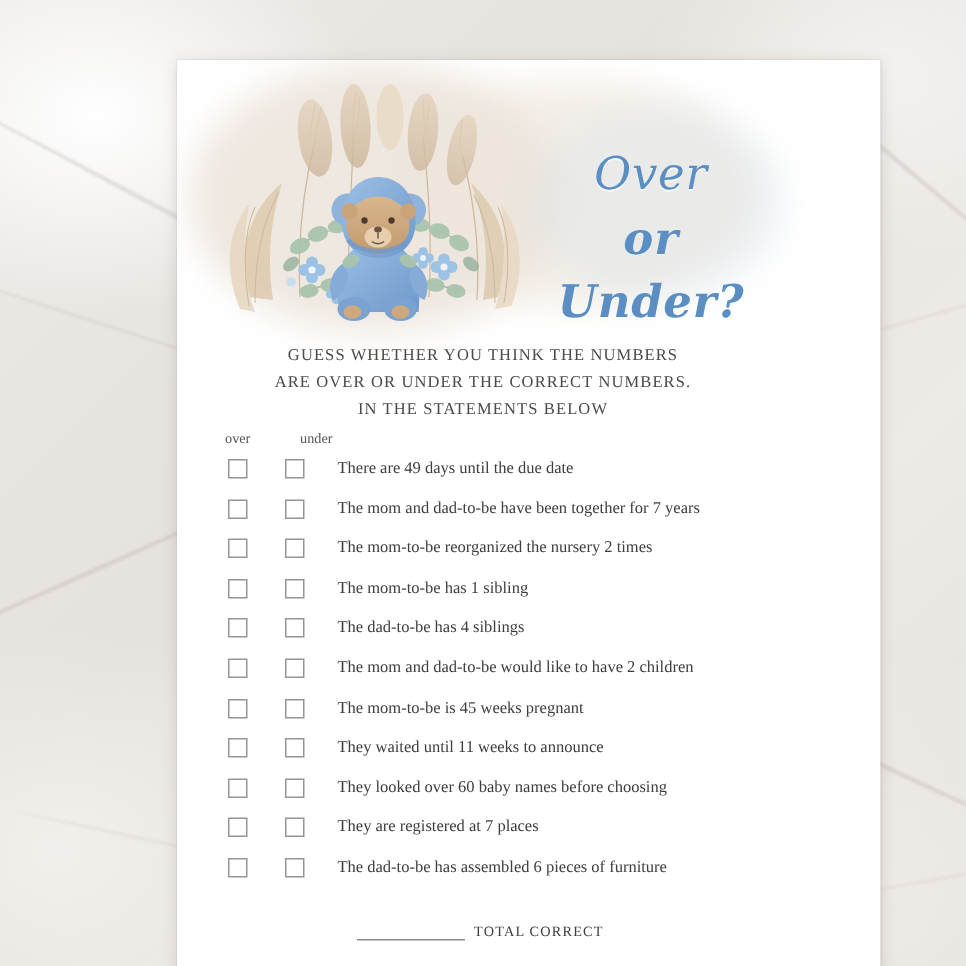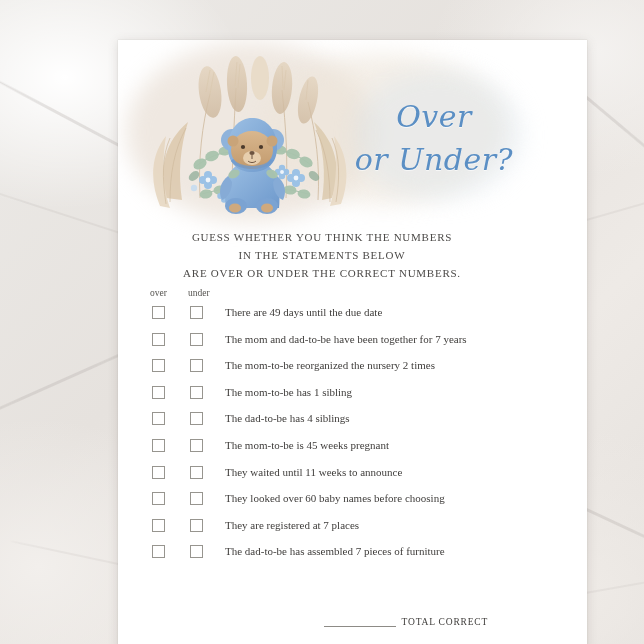--- a/index.html
+++ b/index.html
@@ -74,21 +74,21 @@
     width: 160px;
     text-align: center;
     color: #5b8fc4;
     font-family: "DejaVu Serif", serif;
     font-style: italic;
     font-size: 30px;
     line-height: 1.42;
     letter-spacing: 0.5px;
     text-shadow: 0 1px 0 rgba(255,255,255,0.6);
   }
-  #title .l2 { display: block; }
+  #title .l2 { display: block; font-weight: bold; }
 
   
   #instructions {
     position: absolute;
     left: 40px;
     top: 188px;
     width: 328px;
     text-align: center;
     color: #4c4a48;
     font-family: "Liberation Serif", serif;
@@ -103,21 +103,21 @@
   #col-heads {
     position: absolute;
     left: 32px;
     top: 248px;
     width: 120px;
     color: #55534f;
     font-size: 9.5px;
     font-family: "Liberation Serif", serif;
   }
   #col-heads .over  { position: absolute; left: 0px;  top: 0; }
-  #col-heads .under { position: absolute; left: 38px; top: 0; }
+  #col-heads .under { position: absolute; left: 50px; top: 0; }
 
   
   #rows {
     position: absolute;
     left: 32px;
     top: 266px;
     width: 350px;
   }
   .row {
     position: relative;
@@ -149,21 +149,20 @@
     left: 120px;
     top: 576px;
     width: 250px;
     display: flex;
     align-items: flex-end;
     gap: 6px;
     color: #3f3d3b;
     font-family: "Liberation Serif", serif;
     font-size: 9.5px;
     letter-spacing: 0.8px;
-    justify-content: flex-end;
   }
   #total .line {
     width: 72px;
     border-bottom: 1px solid #8d8b86;
     height: 10px;
   }
 </style>
 </head>
 <body>
 
@@ -336,22 +335,22 @@
     </g>
   </svg>
 
   <div id="title">
     <span>Over</span>
     <span class="l2">or Under?</span>
   </div>
 
   <div id="instructions">
     <div>GUESS WHETHER YOU THINK THE NUMBERS</div>
+    <div>ARE OVER OR UNDER THE CORRECT NUMBERS.</div>
     <div>IN THE STATEMENTS BELOW</div>
-    <div>ARE OVER OR UNDER THE CORRECT NUMBERS.</div>
   </div>
 
   <div id="col-heads">
     <span class="over">over</span>
     <span class="under">under</span>
   </div>
 
   <div id="rows">
 
     <div class="row">
@@ -377,20 +376,25 @@
       <span class="chk under"></span>
       <span class="stmt">The mom-to-be has 1 sibling</span>
     </div>
 
     <div class="row">
       <span class="chk over"></span>
       <span class="chk under"></span>
       <span class="stmt">The dad-to-be has 4 siblings</span>
     </div>
 
+    <div class="row">
+      <span class="chk over"></span>
+      <span class="chk under"></span>
+      <span class="stmt">The mom and dad-to-be would like to have 2 children</span>
+    </div>
 
     <div class="row">
       <span class="chk over"></span>
       <span class="chk under"></span>
       <span class="stmt">The mom-to-be is 45 weeks pregnant</span>
     </div>
 
     <div class="row">
       <span class="chk over"></span>
       <span class="chk under"></span>
@@ -405,21 +409,21 @@
 
     <div class="row">
       <span class="chk over"></span>
       <span class="chk under"></span>
       <span class="stmt">They are registered at 7 places</span>
     </div>
 
     <div class="row">
       <span class="chk over"></span>
       <span class="chk under"></span>
-      <span class="stmt">The dad-to-be has assembled 7 pieces of furniture</span>
+      <span class="stmt">The dad-to-be has assembled 6 pieces of furniture</span>
     </div>
 
   </div>
 
   <div id="total">
     <span class="line"></span>
     <span>TOTAL CORRECT</span>
   </div>
 
 </div>

